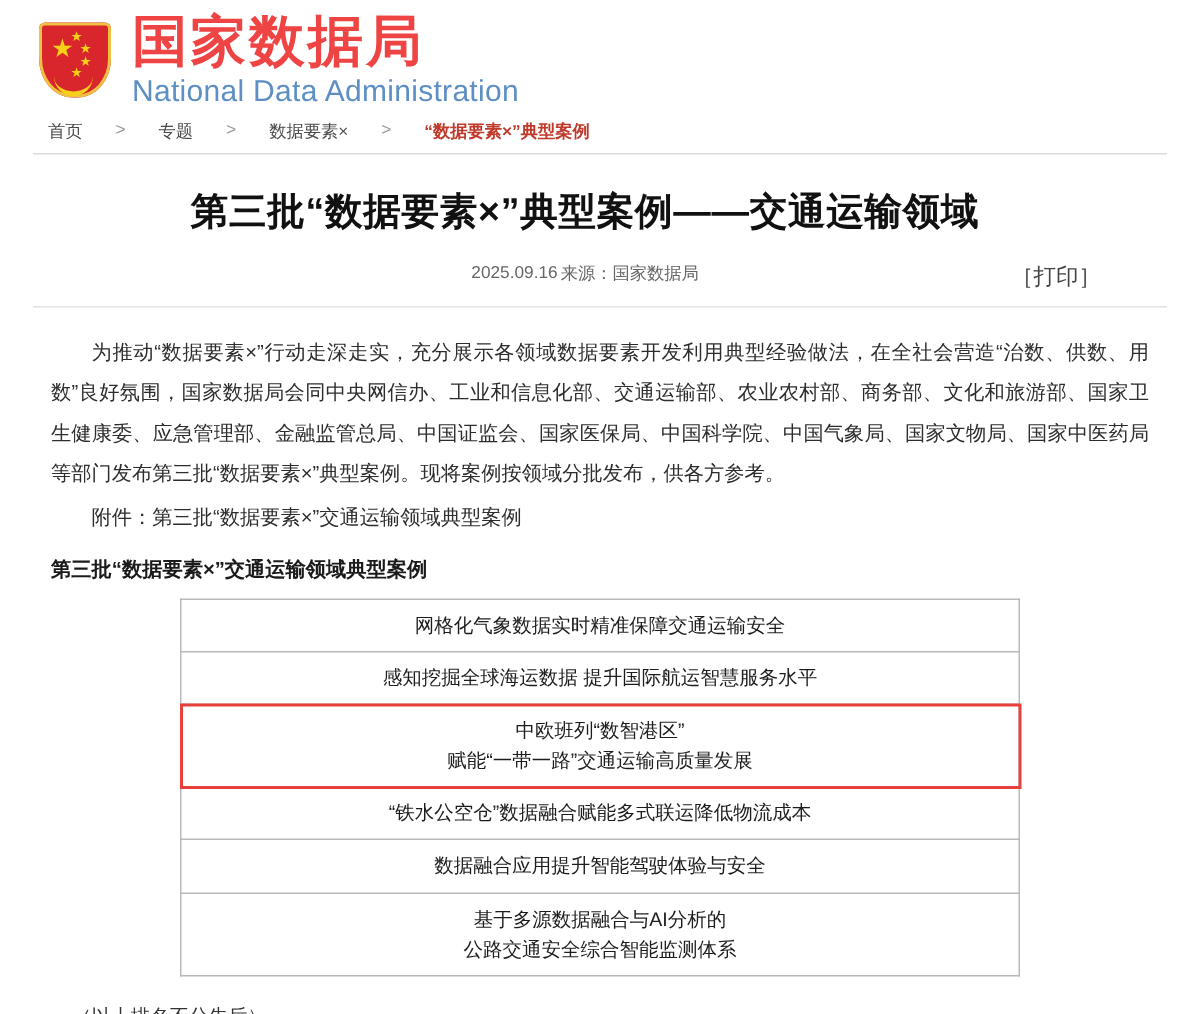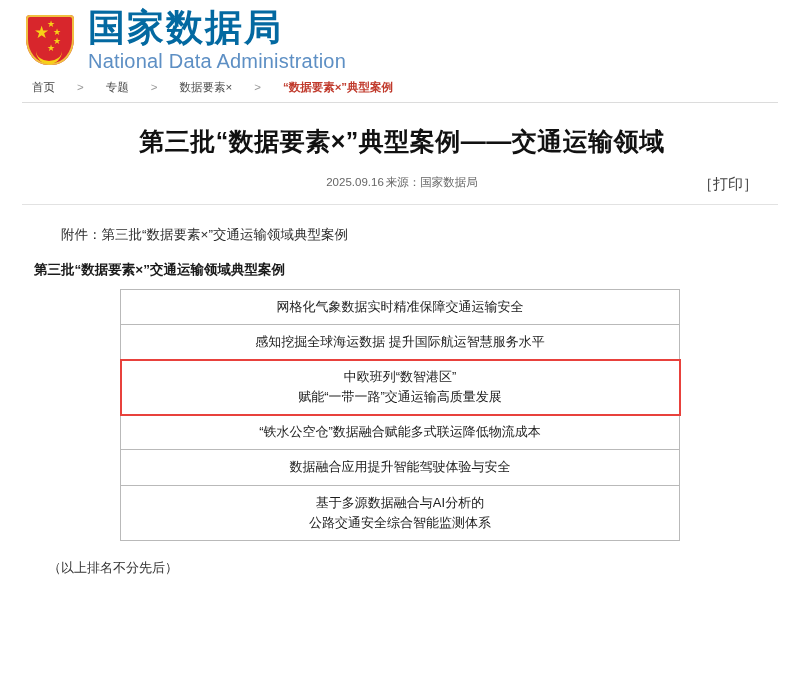--- a/index.html
+++ b/index.html
@@ -60,21 +60,21 @@
     left: 14px; top: 26px;
     width: 26px; height: 22px;
     border-bottom: 3px solid #f7d117;
     border-radius: 0 0 14px 14px;
   }
 
   .brand-text { display: flex; flex-direction: column; justify-content: center; }
   .brand-cn {
     font-size: 37px;
     font-weight: bold;
-    color: #0369a1;
+    color: #ef4444;
     letter-spacing: 2px;
     line-height: 1.05;
     font-family: "Liberation Sans", sans-serif;
   }
   .brand-en {
     font-size: 20px;
     color: #5d8fc4;
     letter-spacing: .2px;
     margin-top: 3px;
   }
@@ -94,21 +94,21 @@
   .breadcrumb .crumb.current { color: #c0392b; font-weight: bold; }
   .breadcrumb .sep { color: #999; margin: 0 2px; }
 
   .hr-top {
     border: 0;
     border-top: 1px solid #dcdcdc;
     margin: 6px 22px 0 22px;
   }
 
   
-  .title-block { padding: 22px 36px 0 40px; text-align: center; }
+  .title-block { padding: 22px 60px 0 40px; text-align: center; }
   .doc-title {
     font-size: 25px;
     font-weight: bold;
     color: #111;
     letter-spacing: .5px;
     line-height: 1.35;
   }
   .meta-row {
     margin-top: 16px;
     font-size: 11.5px;
@@ -216,20 +216,21 @@
     <div class="meta-row">
       <span>2025.09.16</span>
       <span>来源：国家数据局</span>
       <span class="print-link">［打印］</span>
     </div>
   </div>
 
   <hr class="hr-meta">
 
   <div class="content">
+    <p class="indent">为推动“数据要素×”行动走深走实，充分展示各领域数据要素开发利用典型经验做法，在全社会营造“治数、供数、用数”良好氛围，国家数据局会同中央网信办、工业和信息化部、交通运输部、农业农村部、商务部、文化和旅游部、国家卫生健康委、应急管理部、金融监管总局、中国证监会、国家医保局、中国科学院、中国气象局、国家文物局、国家中医药局等部门发布第三批“数据要素×”典型案例。现将案例按领域分批发布，供各方参考。</p>
     <p class="indent">附件：第三批“数据要素×”交通运输领域典型案例</p>
 
     <div class="table-caption">第三批“数据要素×”交通运输领域典型案例</div>
 
     <table class="case-table">
       <tbody>
         <tr>
           <td>网格化气象数据实时精准保障交通运输安全</td>
         </tr>
         <tr>

